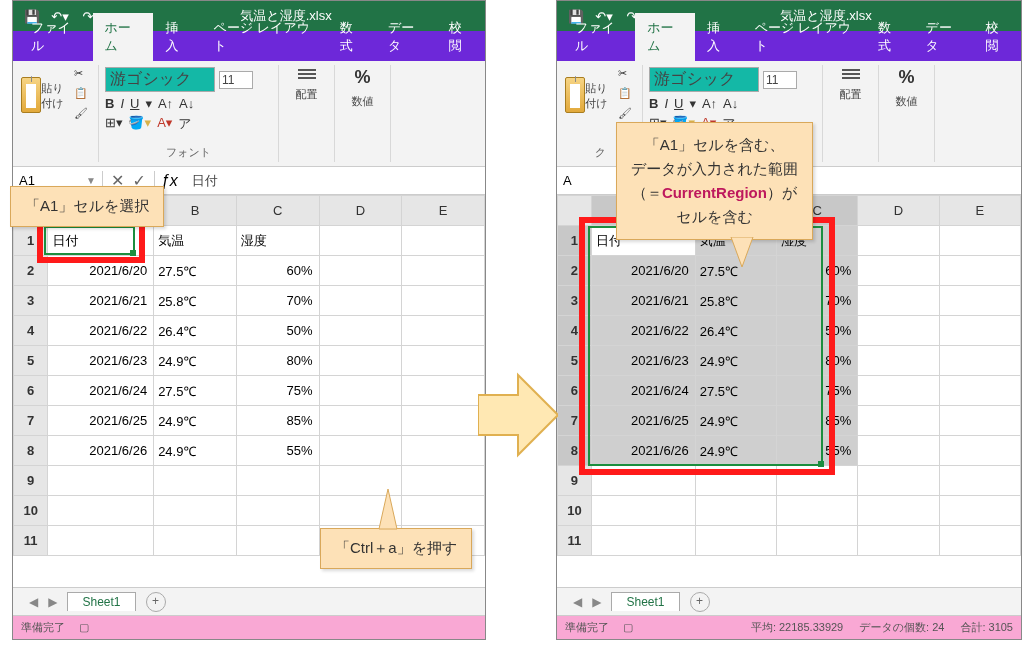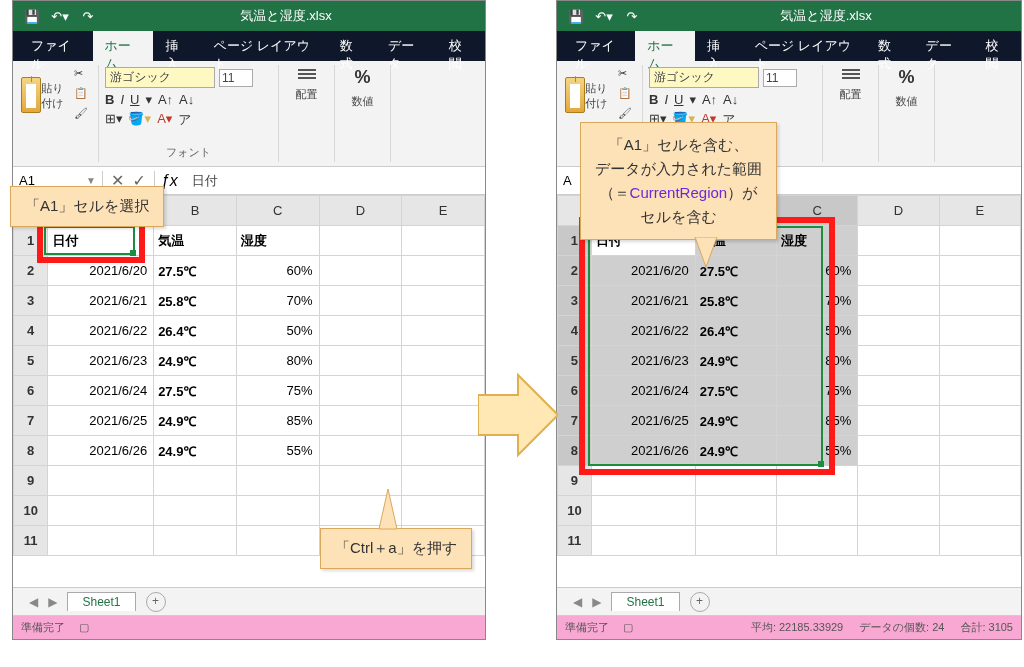--- a/index.html
+++ b/index.html
@@ -9,38 +9,38 @@
 .left-window { left: 12px; top: 0; width: 474px; height: 640px; }
 .right-window { left: 556px; top: 0; width: 466px; height: 640px; }
 
 .titlebar { background: #217346; height: 30px; display: flex; align-items: center; color: #fff; padding: 0 10px; font-size: 13px; }
 .titlebar .qat { display: flex; gap: 10px; align-items: center; }
 .titlebar .filename { margin-left: auto; margin-right: auto; }
 .titlebar .qat span { color: #fff; }
 
 .qat-icon { width: 18px; height: 18px; display: inline-flex; align-items: center; justify-content: center; }
 
-.ribbon-tabs { background: #0f172a; display: flex; height: 30px; padding-left: 6px; }
+.ribbon-tabs { background: #6d28d9; display: flex; height: 30px; align-items: flex-end; padding-left: 6px; }
 .ribbon-tab { padding: 6px 12px; color: #fff; font-size: 13px; cursor: pointer; }
 .ribbon-tab.active { background: #f3f3f3; color: #217346; }
 
 .ribbon { background: #f3f3f3; border-bottom: 1px solid #ccc; display: flex; padding: 4px 2px; height: 106px; }
 .ribbon-group { border-right: 1px solid #d8d8d8; padding: 2px 6px; display: flex; flex-direction: column; font-size: 11px; color: #444; }
 .ribbon-group .label { text-align: center; margin-top: auto; font-size: 11px; color: #666; }
 
 .paste-btn { display: flex; flex-direction: row; align-items: center; }
 .clipboard-icon { width: 30px; height: 36px; background: linear-gradient(#f6d484,#e2a93b); border: 1px solid #a97d1f; border-radius: 2px; position: relative; }
 .clipboard-icon::before { content:""; position:absolute; left:4px; right:4px; top:6px; bottom:4px; background:#fff; }
 .clipboard-icon::after { content:""; position:absolute; left:9px; right:9px; top:-2px; height:6px; background:#888; border-radius:2px;}
 
 .small-icons { display: flex; flex-direction: column; gap: 4px; margin-left: 4px; }
 .si { width: 18px; height: 16px; display:inline-block; }
 
 .font-box { display:flex; align-items:center; gap:4px; }
-.font-name { border:1px solid #aaa; background:#fef9c3; padding:1px 4px; font-size:12px; width:110px; }
+.font-name { border:1px solid #aaa; background:#14b8a6; padding:1px 4px; font-size:16px; width:110px; }
 .font-size { border:1px solid #aaa; background:#fff; padding:1px 2px; font-size:12px; width:34px; }
 .btn-row { display:flex; gap:6px; margin-top:4px; font-size:13px; color:#333; }
 .b { font-weight:bold; } .i{ font-style:italic; } .u{ text-decoration:underline; }
 
 .align-group, .number-group { display:flex; flex-direction:column; align-items:center; gap:6px; }
 .three-line { width:18px; height:14px; }
 .three-line span{ display:block; height:2px; background:#555; margin:2px 0;}
 .percent-icon { font-size:18px; font-weight:bold; color:#333; }
 
 .namebox-row { display:flex; border-bottom:1px solid #ccc; height:28px; align-items:center; background:#fff; }
@@ -49,32 +49,32 @@
 .fx-btns{ display:flex; gap:8px; padding:0 8px; border-right:1px solid #ccc; color:#666; }
 .fx{ font-style:italic; padding:0 6px; }
 .formula-val{ padding:2px 8px; font-size:13px; color:#444;}
 
 .sheet-area { position:relative; background:#fff; }
 .grid { border-collapse:collapse; width:100%; }
 .grid th, .grid td { border:1px solid #d4d4d4; font-size:13px; height:30px; }
 .grid thead th { background:#e6e6e6; font-weight:normal; color:#333; text-align:center; }
 .rowhead { background:#e6e6e6; width:30px; text-align:center; color:#333; }
 .colA{width:92px;} .colB{width:72px;} .colC{width:72px;} .colD{width:72px;} .colE{width:72px;}
-.td-l{ text-align:left; padding-left:4px;font-weight:bold;} .td-r{ text-align:right; padding-right:6px;}
+.td-l{ text-align:left; padding-left:4px;} .td-r{ text-align:right; padding-right:6px;}
 
 .selected-range td.sel { background:#cfcfcf; }
 .selected-range thead th.sel, .selected-range .rowhead.sel{ background:#c8c8c8; }
 
 .a1-cell-marker{ position:absolute; border:6px solid #ff1a1a; }
 .range-marker{ position:absolute; border:6px solid #ff1a1a; }
 .green-sel{ position:absolute; border:2px solid #1c8e3f; pointer-events:none;}
 .green-sel::after{ content:""; position:absolute; right:-3px; bottom:-3px; width:6px; height:6px; background:#1c8e3f;}
 
 .callout { position:absolute; background:#fde1b7; border:1px solid #d9a85a; padding:10px 14px; font-size:15px; color:#333; box-shadow:2px 2px 3px rgba(0,0,0,.15); }
-.callout .red{ color:#6d28d9; font-weight:normal; }
+.callout .red{ color:#be185d; font-weight:bold; }
 
 .tab-row { position:absolute; bottom:24px; left:0; right:0; height:28px; background:#f3f3f3; border-top:1px solid #ccc; display:flex; align-items:center; padding-left:16px; font-size:12px; }
 .sheettab{ background:#fff; border:1px solid #aaa; border-bottom:none; padding:2px 14px; color:#217346; }
 .sheettab-add{ width:20px; height:20px; border:1px solid #aaa; border-radius:50%; margin-left:10px; text-align:center; line-height:17px; color:#666;}
 .nav-arrows{ color:#888; margin-right:10px; }
 
 .statusbar{ position:absolute; bottom:0; left:0; right:0; height:24px; background:#f9a8d4; border-top:1px solid #ccc; display:flex; align-items:center; padding:0 8px; font-size:11px; color:#555; gap:14px;}
 .statusbar .right{ margin-left:auto; display:flex; gap:16px;}
 
 .big-arrow{ position:absolute; left:478px; top:370px; }
@@ -492,21 +492,21 @@
   <span>「A1」セルを選択</span>
 </div>
 
 <div class="callout" style="left:320px; top:528px;">
   <span>「Ctrl＋a」を押す</span>
   <svg style="position:absolute; left:52px; top:-40px;" width="30" height="44">
     <polygon points="15,0 24,40 6,40" fill="#fde1b7" stroke="#d9a85a"></polygon>
   </svg>
 </div>
 
-<div class="callout" style="left:580px; top:122px; text-align:center; line-height:1.6;">
+<div class="callout" style="left:616px; top:122px; text-align:center; line-height:1.6;">
   <div>「A1」セルを含む、</div>
   <div>データが入力された範囲</div>
   <div><span>（＝</span><span class="red">CurrentRegion</span><span>）が</span></div>
   <div>セルを含む</div>
   <svg style="position:absolute; left:110px; bottom:-28px;" width="30" height="30">
     <polygon points="4,0 26,0 15,30" fill="#fde1b7" stroke="#d9a85a"></polygon>
   </svg>
 </div>
 
 <div class="big-arrow">

